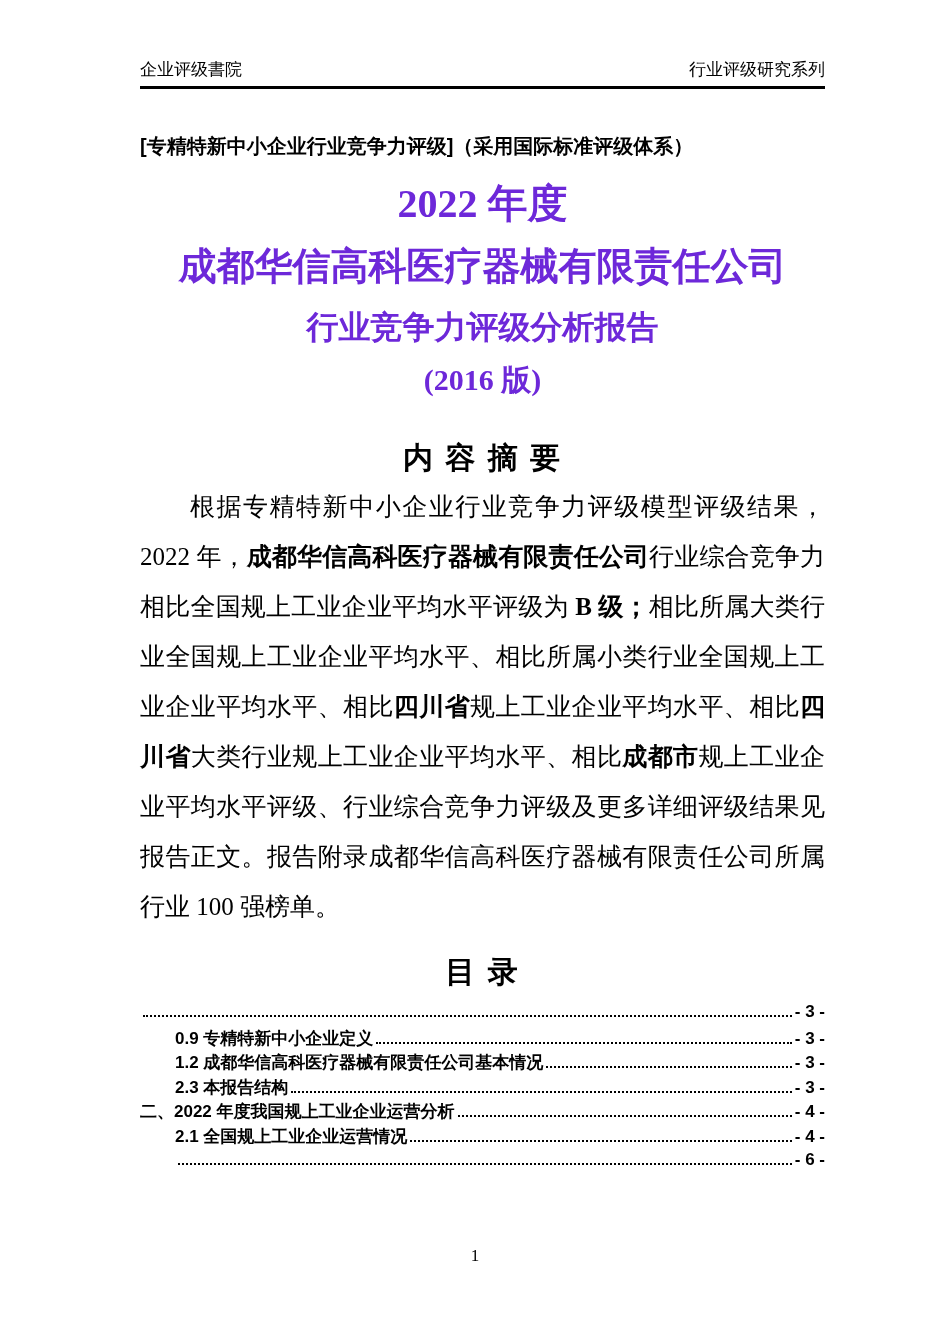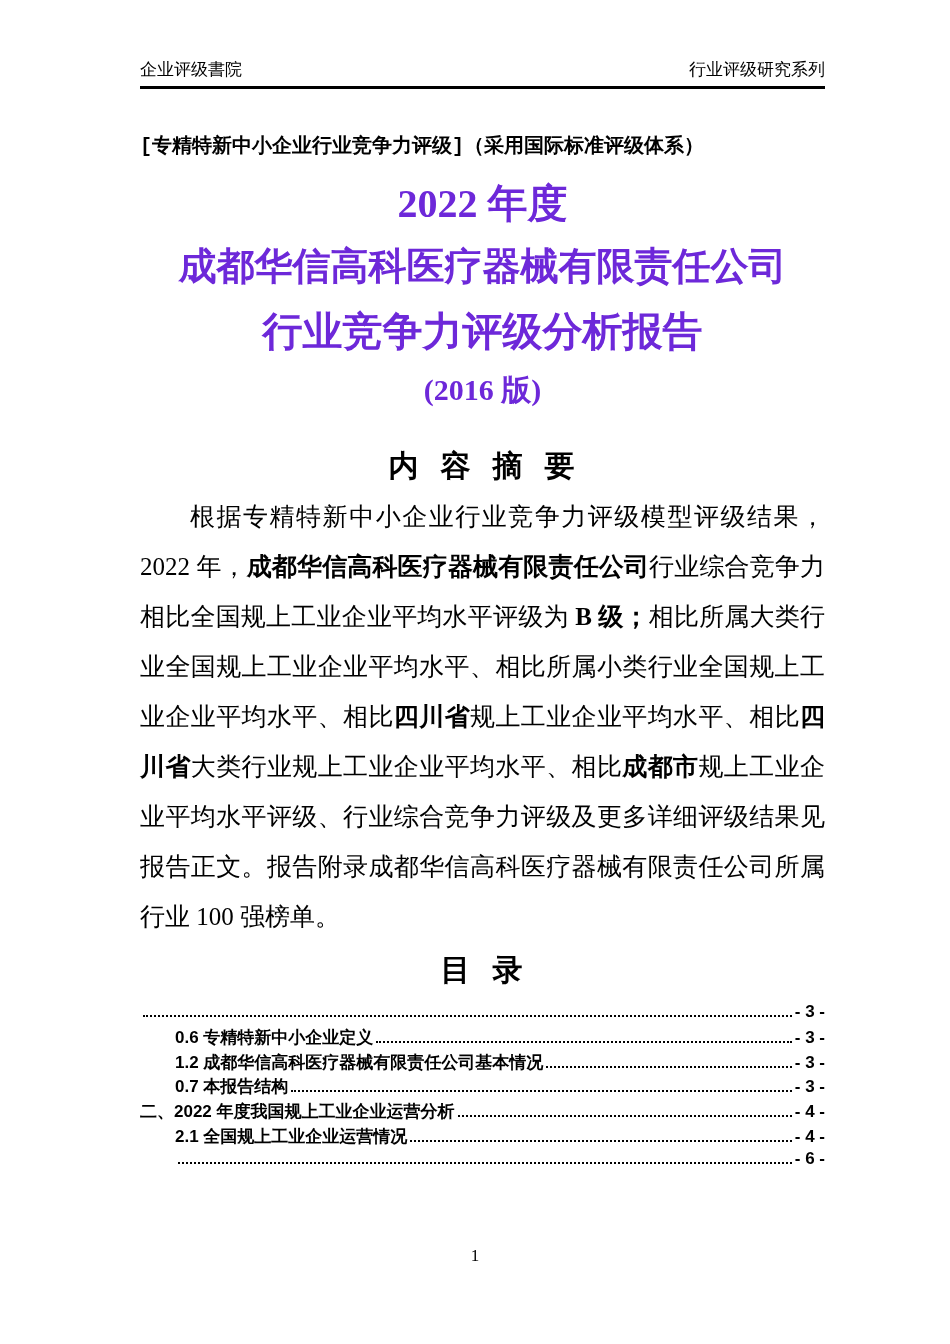--- a/index.html
+++ b/index.html
@@ -17,43 +17,43 @@
   .header {
     display:flex; justify-content:space-between; align-items:flex-end;
     font-family:"Liberation Sans","DejaVu Sans",sans-serif;
     font-size:17px; line-height:20px;
     padding-bottom:6px;
     border-bottom:3px solid #000;
   }
   
   .bracket-line {
     margin-top:46px;
-    font-family:Liberation Mono, monospace;
+    font-family:Liberation Sans, sans-serif;
     font-weight:700;
     font-size:20px; line-height:23px;
   }
   
   .title {
     margin:0; text-align:center; font-weight:700;
     color:#6d28d9;
     font-family:"Liberation Serif","DejaVu Serif",serif;
     line-height:1.2;
   }
   .t1 { margin-top:22px; font-size:40px; }
   .t2 { margin-top:16px; font-size:38px; }
-  .t3 { margin-top:18px; font-size:40px; }
+  .t3 { margin-top:18px; font-size:32px; }
   .t4 { margin-top:16px; font-size:30px; }
   
   .section-heading {
     margin:42px 0 0 0; text-align:center;
-    font-family:Liberation Mono, monospace;
+    font-family:Liberation Sans, sans-serif;
     font-weight:700; font-size:30px; line-height:36px;
     letter-spacing:2px;
   }
-  .toc-heading { margin-top:12px; }
+  .toc-heading { margin-top:22px; }
   
   .summary {
     margin:6px 0 0 0;
     font-size:25px; line-height:50px;
     text-align:justify; text-justify:inter-ideograph;
     text-indent:2em;
   }
   .summary .b { font-weight:700; }
   
   .toc {
@@ -94,31 +94,31 @@
   <p class="summary"><span>根据专精特新中小企业行业竞争力评级模型评级结果，2022 年，</span><span class="b">成都华信高科医疗器械有限责任公司</span><span>行业综合竞争力相比全国规上工业企业平均水平评级为 </span><span class="b">B 级；</span><span>相比所属大类行业全国规上工业企业平均水平、相比所属小类行业全国规上工业企业平均水平、相比</span><span class="b">四川省</span><span>规上工业企业平均水平、相比</span><span class="b">四川省</span><span>大类行业规上工业企业平均水平、相比</span><span class="b">成都市</span><span>规上工业企业平均水平评级、行业综合竞争力评级及更多详细评级结果见报告正文。报告附录成都华信高科医疗器械有限责任公司所属行业 100 强榜单。</span></p>
 
   <h2 class="section-heading toc-heading">目 录</h2>
 
   <nav class="toc">
     <div class="toc-row lvl1">
       <span class="leader"></span>
       <span class="toc-page">- 3 -</span>
     </div>
     <div class="toc-row lvl2">
-      <span class="toc-label">0.6 专精特新中小企业定义</span>
+      <span class="toc-label">0.9 专精特新中小企业定义</span>
       <span class="leader"></span>
       <span class="toc-page">- 3 -</span>
     </div>
     <div class="toc-row lvl2">
       <span class="toc-label">1.2 成都华信高科医疗器械有限责任公司基本情况</span>
       <span class="leader"></span>
       <span class="toc-page">- 3 -</span>
     </div>
     <div class="toc-row lvl2">
-      <span class="toc-label">0.7 本报告结构</span>
+      <span class="toc-label">2.3 本报告结构</span>
       <span class="leader"></span>
       <span class="toc-page">- 3 -</span>
     </div>
     <div class="toc-row lvl1">
       <span class="toc-label">二、2022 年度我国规上工业企业运营分析</span>
       <span class="leader"></span>
       <span class="toc-page">- 4 -</span>
     </div>
     <div class="toc-row lvl2">
       <span class="toc-label">2.1 全国规上工业企业运营情况</span>

